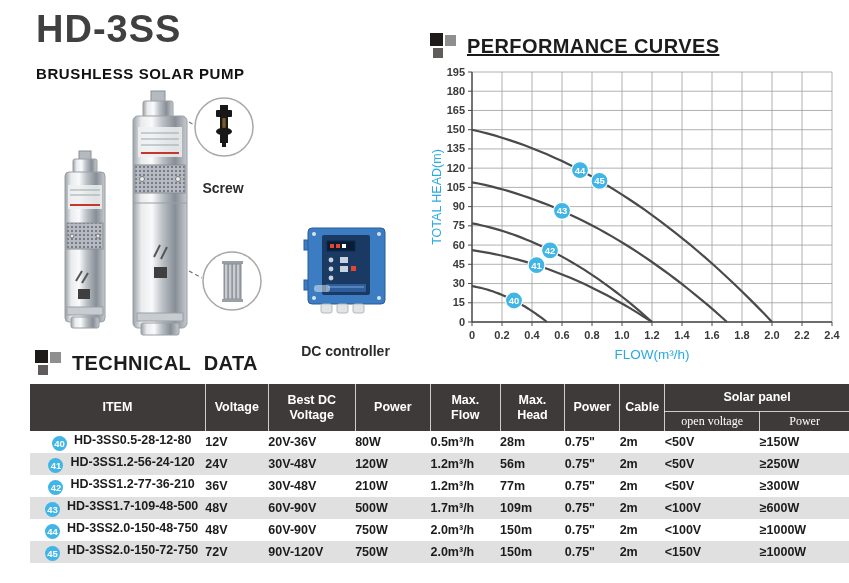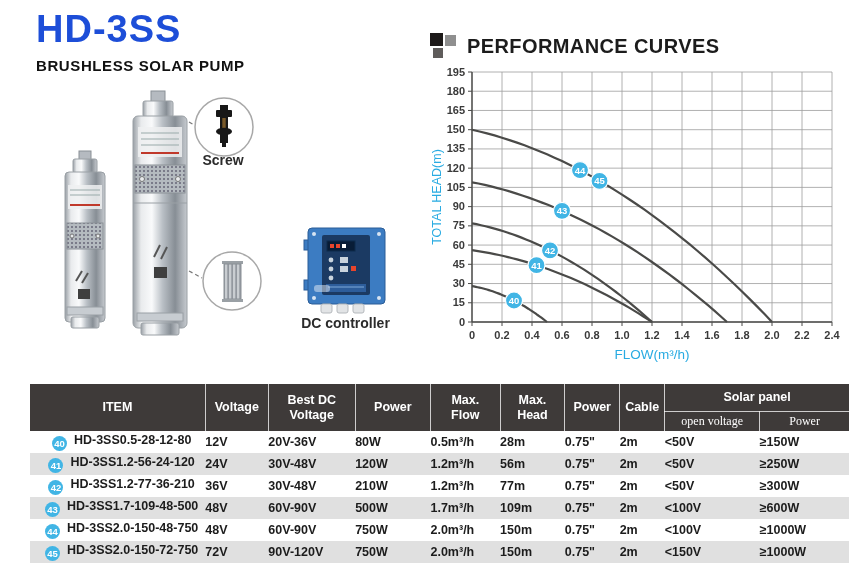--- a/index.html
+++ b/index.html
@@ -1,39 +1,39 @@
 <!DOCTYPE html>
 <html><head>
 <meta charset="utf-8">
 <style>
   html,body{margin:0;padding:0;background:#fff;}
   .page{position:relative;width:849px;height:583px;background:#fff;overflow:hidden;
         font-family:"Liberation Sans",sans-serif;color:#1a1a1a;}
 
   
   .brand{position:absolute;left:36px;top:10px;}
-  .brand h1{margin:0;font-size:38px;line-height:1;font-weight:800;color:#1d4ed8;letter-spacing:1px;}
-  .brand .sub{margin-top:9px;font-size:15px;font-weight:bold;letter-spacing:.6px;color:#111;}
+  .brand h1{margin:0;font-size:38px;line-height:1;font-weight:800;color:#404040;letter-spacing:1px;}
+  .brand .sub{margin-top:17px;font-size:15px;font-weight:bold;letter-spacing:.6px;color:#111;}
 
   
   .section-header{position:absolute;display:flex;align-items:center;gap:10px;}
   .section-header h2{margin:0;font-size:20px;font-weight:800;letter-spacing:.4px;color:#1c1c1c;}
   .sh-tech h2{word-spacing:7px;}
   .sq-icon{position:relative;width:27px;height:27px;flex:0 0 27px;}
   .sq-icon .a{position:absolute;left:0;top:0;width:13px;height:13px;background:#1d1a19;}
   .sq-icon .b{position:absolute;left:15px;top:2px;width:11px;height:11px;background:#8f8f8f;}
   .sq-icon .c{position:absolute;left:3px;top:15px;width:10px;height:10px;background:#5f5c5b;}
 
   
   .chart-wrap{position:absolute;left:428px;top:58px;width:414px;height:308px;}
   .chart-wrap svg{display:block;}
 
   
   .illus{position:absolute;left:30px;top:85px;width:390px;height:265px;}
-  .illus-label{position:absolute;font-size:14px;font-weight:bold;color:#2b2b2b;text-align:center;}
+  .illus-label{position:absolute;font-size:14px;font-weight:bold;color:#2b2b2b;text-align:center;margin-top:28px;}
   .lbl-screw{left:190px;top:152px;width:66px;}
   .lbl-internal{left:160px;top:310px;width:150px;}
   .lbl-dc{left:283px;top:315px;width:125px;}
 
   
   .table-wrap{position:absolute;left:30px;top:384px;width:819px;}
   table{width:100%;border-collapse:collapse;table-layout:fixed;}
   thead th{background:#3e3a39;color:#fff;font-size:12.5px;font-weight:bold;
            border-right:1px solid rgba(255,255,255,.75);padding:0 2px;white-space:pre-line;line-height:1.15;}
   thead tr.main th{height:27px;}
@@ -165,21 +165,21 @@
         <rect x="284" y="200" width="16" height="7" rx="3" fill="#e8eef5" opacity="0.5"></rect>
         <rect x="291" y="219" width="11" height="9" rx="2" fill="#e2e4e6" stroke="#b5b9bd"></rect>
         <rect x="307" y="219" width="11" height="9" rx="2" fill="#e2e4e6" stroke="#b5b9bd"></rect>
         <rect x="323" y="219" width="11" height="9" rx="2" fill="#e2e4e6" stroke="#b5b9bd"></rect>
       </g>
     </svg>
   </div>
   <div class="illus-label lbl-screw">Screw</div>
   <div class="illus-label lbl-dc">DC controller</div>
 
-  <div class="section-header" style="left:430px;top:33px;">
+  <div class="section-header" style="left:430px;top:33px;text-decoration:underline;">
     <span class="sq-icon">
         <span class="a"></span>
         <span class="b"></span>
         <span class="c"></span>
       </span>
     <h2>PERFORMANCE CURVES</h2>
   </div>
   <div class="chart-wrap">
     <svg width="414" height="308" viewBox="0 0 414 308" id="curves-svg">
         <line x1="44" y1="14" x2="44" y2="264" stroke="#9d9d9d" stroke-width="0.8"></line>
@@ -280,20 +280,28 @@
         <text x="134.0" y="156.2" text-anchor="middle" font-size="9.5" font-weight="bold" fill="#fff">43</text>
         <circle cx="152.0" cy="112.1" r="8.5" fill="#41b5e5" stroke="#fff" stroke-width="1.2"></circle>
         <text x="152.0" y="115.5" text-anchor="middle" font-size="9.5" font-weight="bold" fill="#fff">44</text>
         <circle cx="171.5" cy="122.9" r="8.5" fill="#41b5e5" stroke="#fff" stroke-width="1.2"></circle>
         <text x="171.5" y="126.3" text-anchor="middle" font-size="9.5" font-weight="bold" fill="#fff">45</text>
         <text transform="rotate(-90)" x="-139" y="13" text-anchor="middle" font-size="12.5" fill="#29abe2">TOTAL HEAD(m)</text>
         <text x="224" y="301" text-anchor="middle" font-size="13.5" fill="#29abe2">FLOW(m³/h)</text>
       </svg>
   </div>
 
+  <div class="section-header sh-tech" style="left:35px;top:350px;">
+    <span class="sq-icon">
+        <span class="a"></span>
+        <span class="b"></span>
+        <span class="c"></span>
+      </span>
+    <h2>TECHNICAL DATA</h2>
+  </div>
 
   <div class="table-wrap">
     <table>
       <colgroup>
         <col style="width:21.4%">
           <col style="width:7.7%">
           <col style="width:10.6%">
           <col style="width:9.2%">
         <col style="width:8.5%">
           <col style="width:7.9%">

